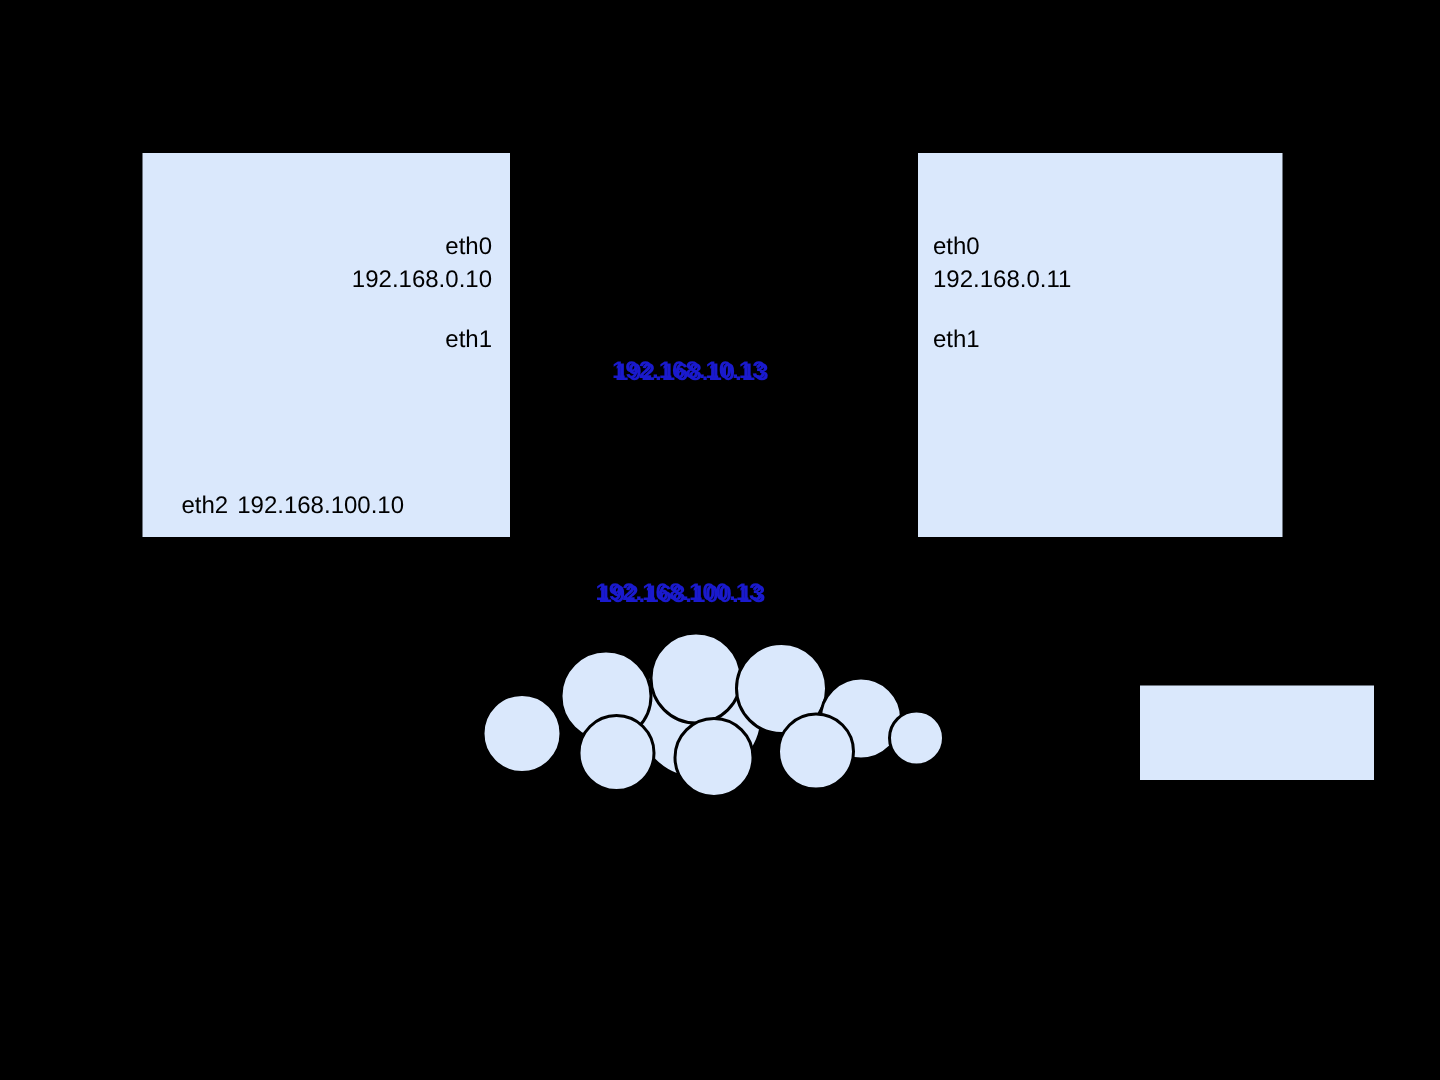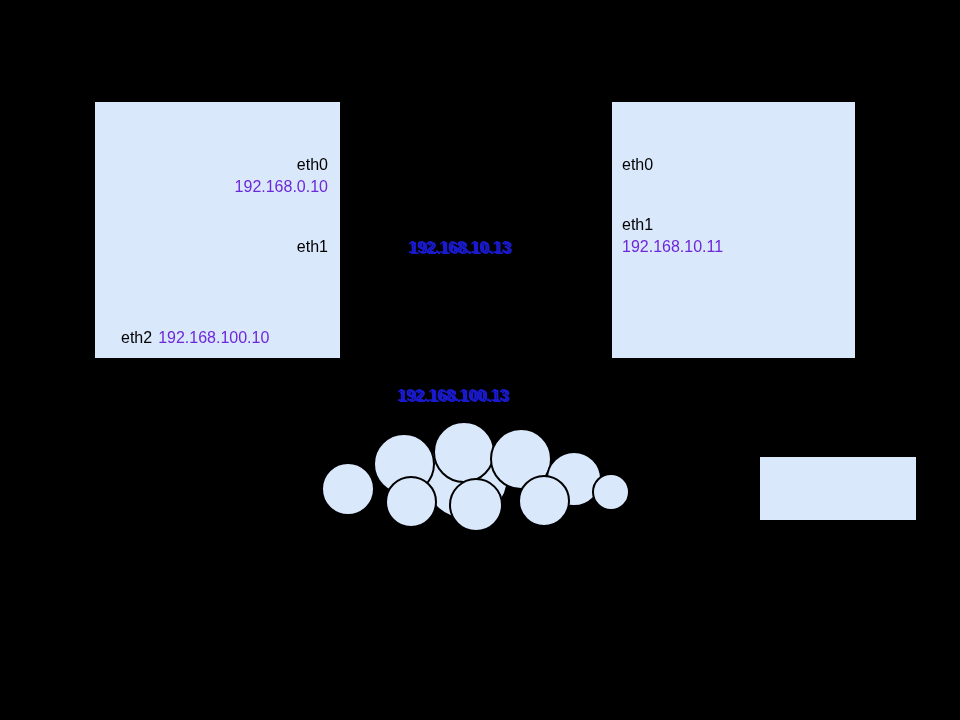--- a/index.html
+++ b/index.html
@@ -17,22 +17,22 @@
     background: #dae8fc;
     font-size: 16px;
     line-height: 22px;
     color: #000000;
   }
   .node-left  { left: 95px;  top: 102px; width: 245px; height: 256px; }
   .node-right { left: 612px; top: 102px; width: 243px; height: 256px; }
   .iface-block { padding-top: 52px; }
   .node-left  .iface-block { text-align: right; padding-right: 12px; }
   .node-right .iface-block { text-align: left;  padding-left: 10px; }
-  .iface-gap { margin-top: 38px; }
-  .ip { color: #6d28d9; }
+  .iface-gap { margin-top: 18px; }
+  .ip { color: #000000; }
   .eth2-line { position: absolute; bottom: 9px; white-space: nowrap; }
   .node-left  .eth2-line { left: 26px; }
   .node-right .eth2-line { left: 28px; }
   .eth2-line .ip { margin-left: 6px; text-align: right; }
   .vip {
     position: absolute;
     font-size: 16px;
     font-weight: bold;
     color: #1a1acd;
     white-space: nowrap;
@@ -61,22 +61,22 @@
       <div class="iface-gap">eth1</div>
     </div>
     <div class="eth2-line">
       <span>eth2</span><span class="ip">192.168.100.10</span>
     </div>
   </div>
 
   <div class="node node-right">
     <div class="iface-block">
       <div>eth0</div>
+      <div class="ip">192.168.0.11</div>
       <div class="iface-gap">eth1</div>
-      <div class="ip">192.168.10.11</div>
     </div>
   </div>
 
   <div class="vip vip-heartbeat">
     <span class="vip-t">192.168.10.13</span>
     <span class="vip-t ghost">192.168.10.13</span>
   </div>
 
   <div class="vip vip-storage">
     <span class="vip-t">192.168.100.13</span>

